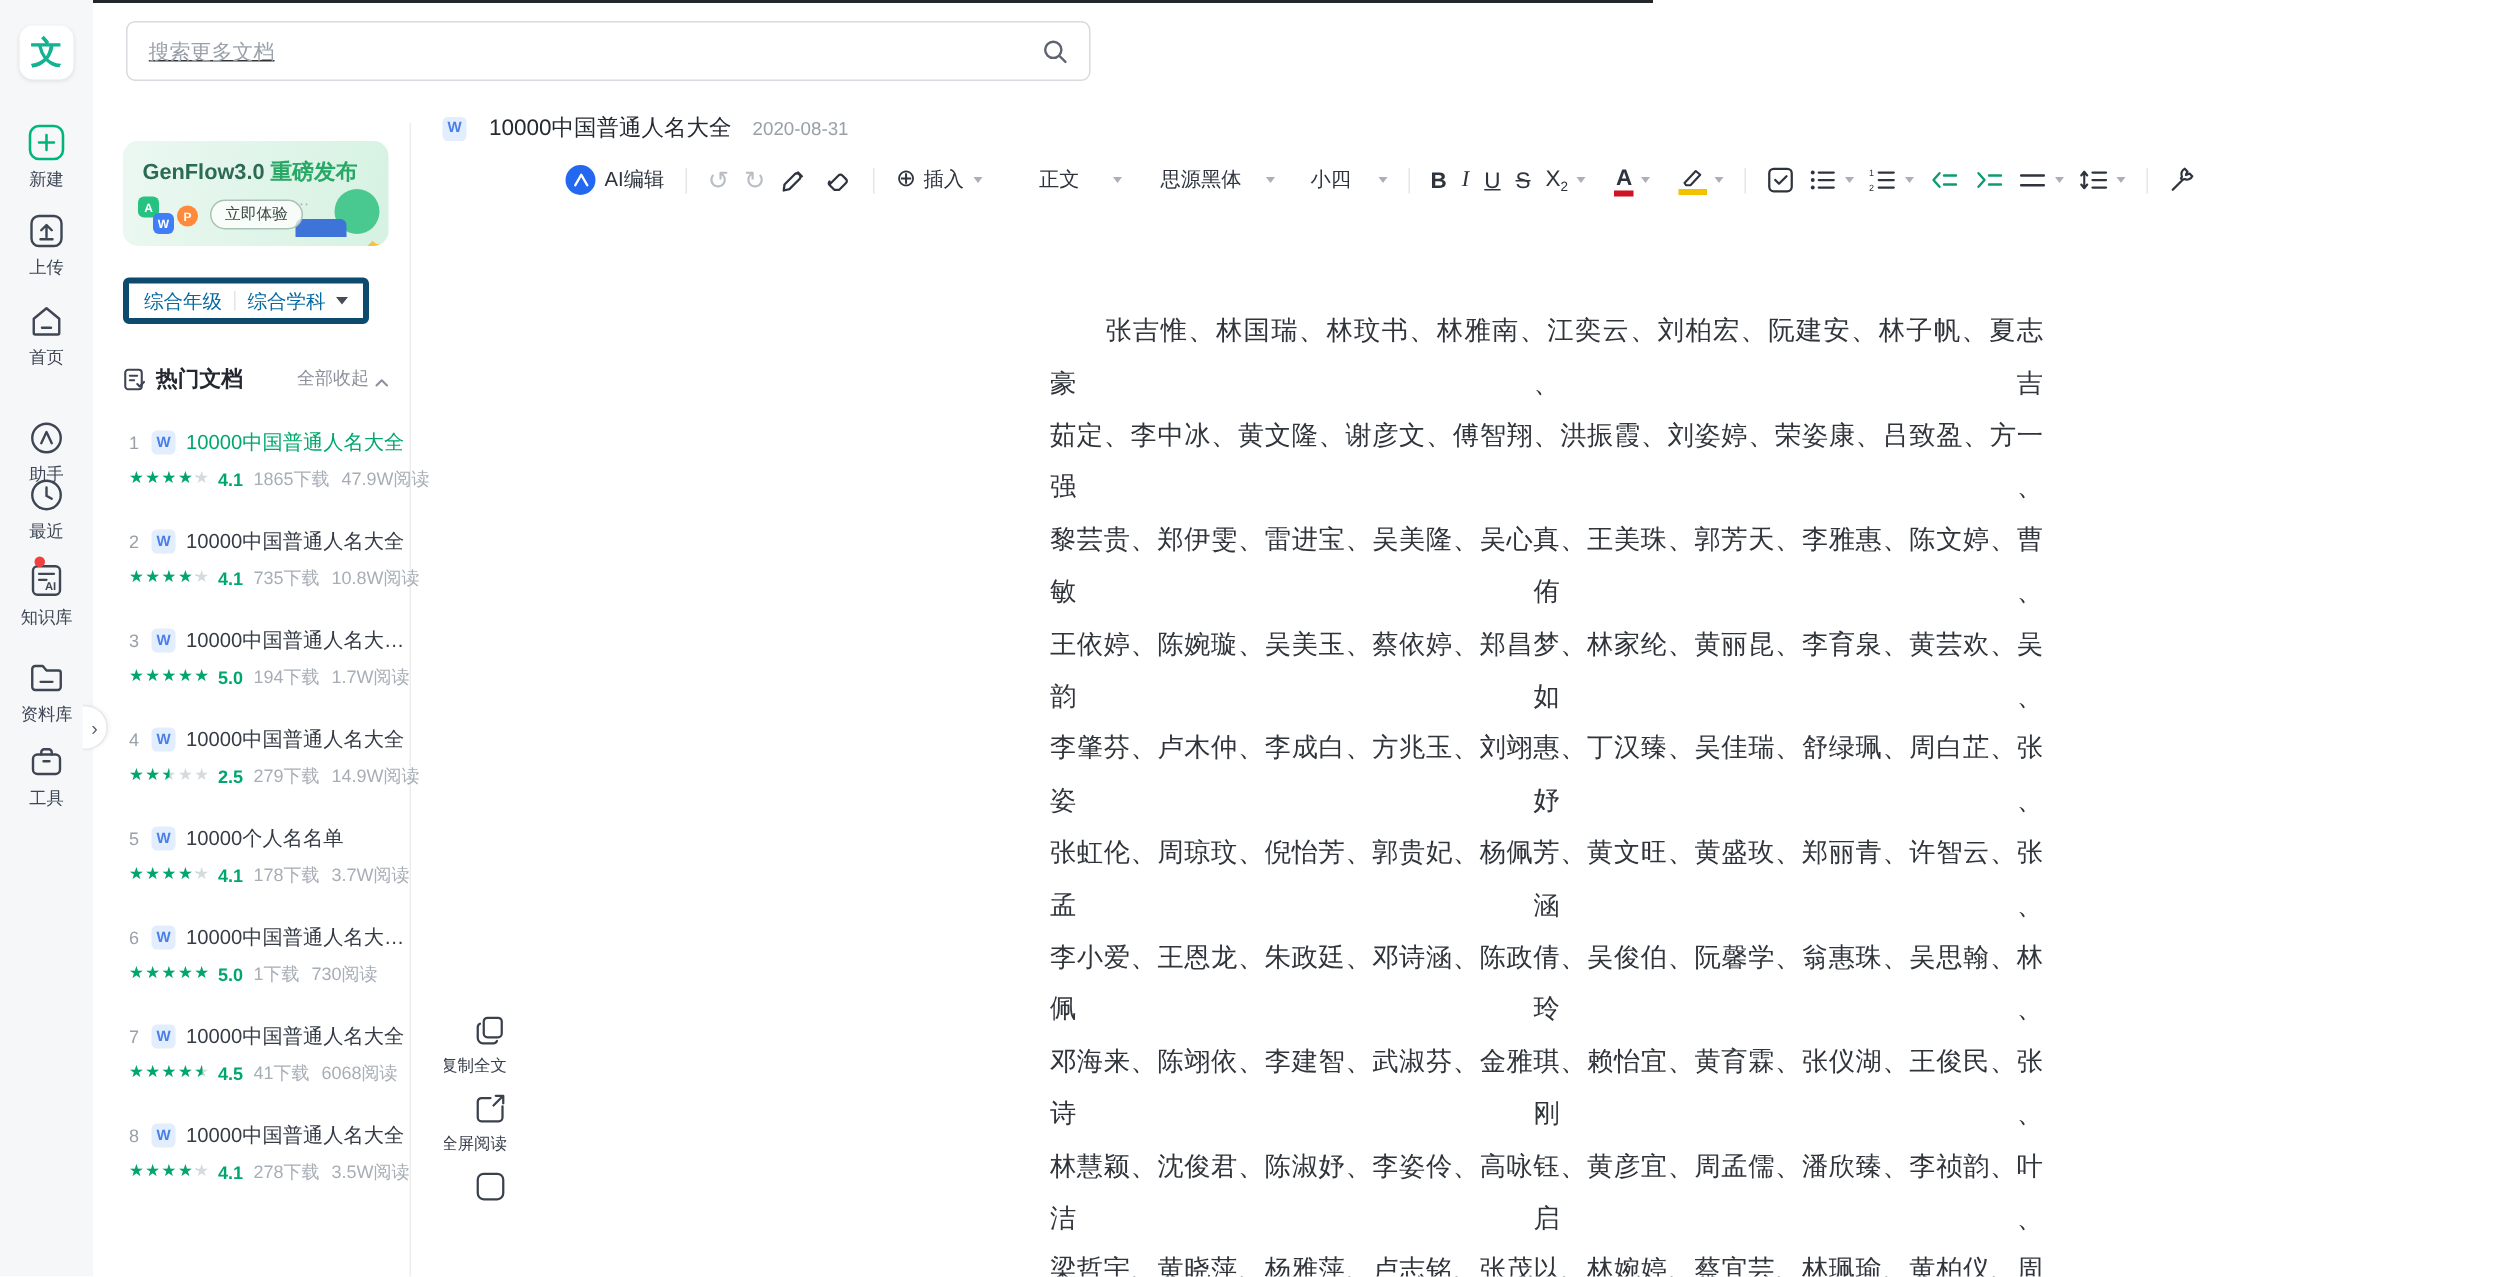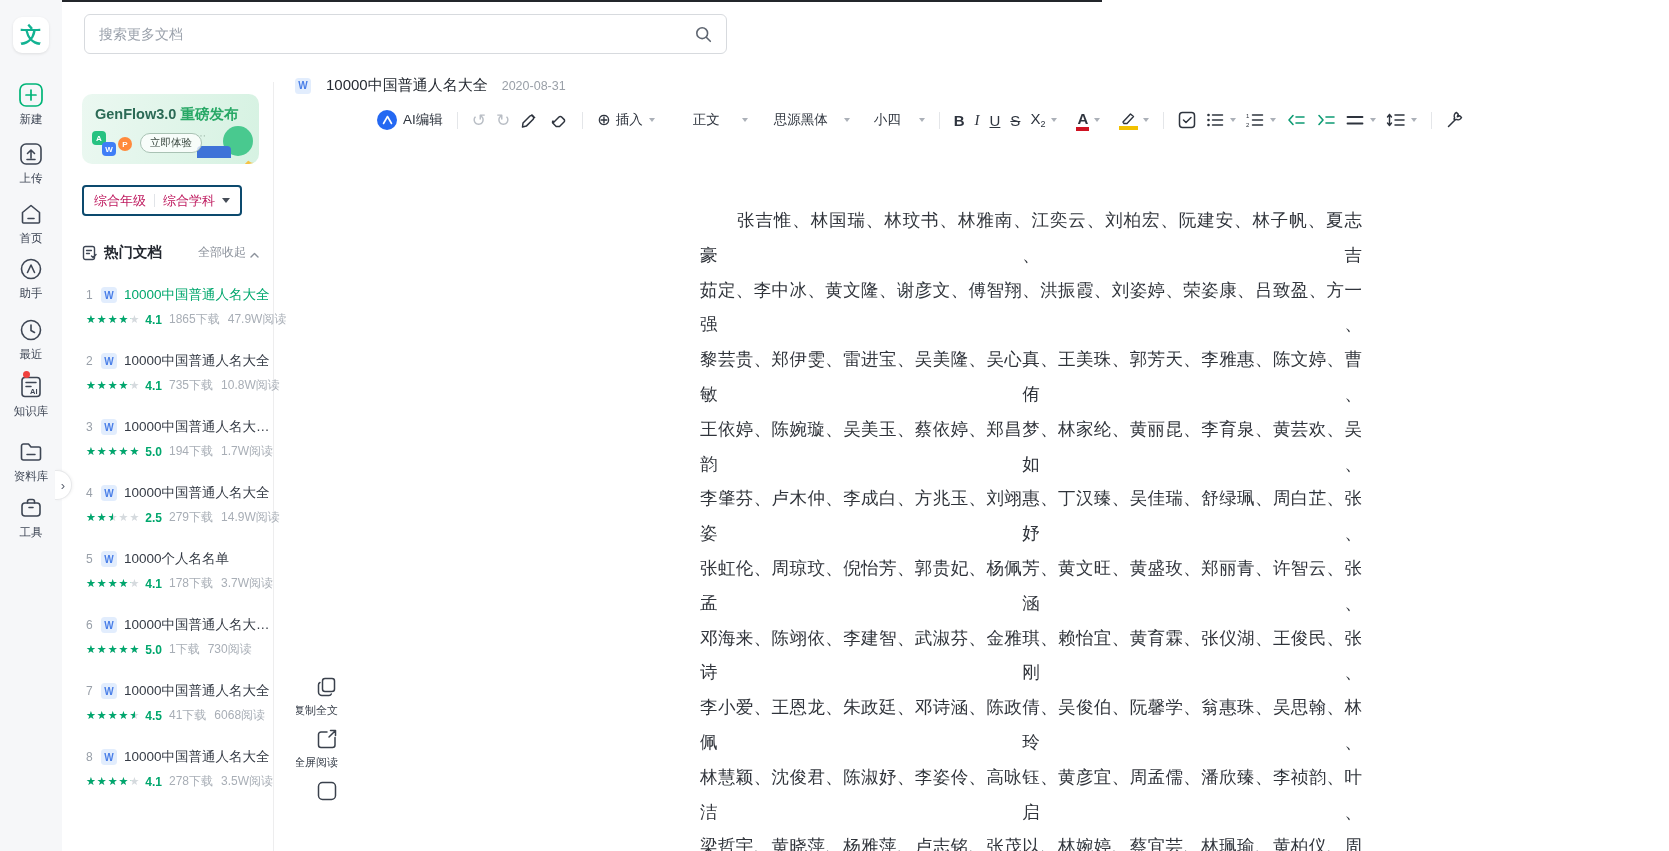--- a/index.html
+++ b/index.html
@@ -22,21 +22,21 @@
   .red-dot { position:absolute; top:-3px; right:14px; width:7px; height:7px;
              border-radius:50%; background:#f0413e; }
   .handle { position:absolute; left:55px; top:470px; width:17px; height:30px; background:#fff;
             border:1px solid #e7e8ea; border-left:none; border-radius:0 15px 15px 0;
             display:flex; align-items:center; justify-content:center; font-size:13px;
             color:#5c6370; cursor:pointer; box-shadow:1px 0 3px rgba(0,0,0,.05); z-index:5; }
 
   
   .search { position:absolute; left:84px; top:14px; width:643px; height:40px; background:#fff;
             border:1px solid #d7dade; border-radius:6px; display:flex; align-items:center;
-            padding:0 14px; }
+            padding:0 14px;text-decoration:underline; }
   .search input { flex:1; border:none; outline:none; font-size:14px; color:#333;
                   font-family:"Liberation Sans",sans-serif; background:transparent; }
   .search input::placeholder { color:#9aa1ab; }
 
   
   .panel { position:absolute; left:62px; top:82px; width:212px; height:785px; background:#fff;
            border-right:1px solid #ededee; }
   .banner { position:absolute; left:20px; top:12px; width:177px; height:70px; border-radius:10px;
             background:linear-gradient(100deg,#ebf8f1 0%,#d6f2e2 100%); overflow:hidden; cursor:pointer; }
   .banner-title { position:absolute; left:13px; top:11px; font-size:14.5px; font-weight:bold; white-space:nowrap; }
@@ -48,22 +48,22 @@
               font-size:8px; font-weight:bold; display:flex; align-items:center; justify-content:center; }
   .blob { position:absolute; right:6px; top:32px; width:30px; height:30px; border-radius:50%;
           background:#49c98f; }
   .blob2 { position:absolute; right:28px; top:52px; width:34px; height:12px; border-radius:4px 4px 0 0;
            background:#3e73d8; }
   .arc { position:absolute; right:-8px; top:48px; width:26px; height:26px; border-radius:50%;
          border:5px solid #f6c244; border-left-color:transparent; border-top-color:transparent; }
   .dots { position:absolute; right:52px; top:36px; font-size:10px; color:#9db8aa; letter-spacing:1px; }
 
   .filter { position:absolute; left:20px; top:103px; height:31px; padding:0 10px;
-            border:2px solid #0c4a6e; border-radius:4px; display:inline-flex; align-items:center;
-            font-size:13px; color:#be185d; cursor:pointer; background:#fff; }
+            border:4px solid #0c4a6e; border-radius:4px; display:inline-flex; align-items:center;
+            font-size:13px; color:#0369a1; cursor:pointer; background:#fff; }
   .filter .vsep { width:1px; height:13px; background:#e1e4e8; margin:0 8px; }
   .caret-dn { width:0; height:0; border-left:4px solid transparent; border-right:4px solid transparent;
               border-top:5px solid #454c57; margin-left:7px; }
 
   .hot-header { position:absolute; left:20px; top:161px; width:178px; display:flex; align-items:center; }
   .hot-title { font-size:14.5px; font-weight:bold; color:#23272f; margin-left:6px; }
   .collapse { margin-left:auto; display:flex; align-items:flex-end; font-size:12px; color:#8b919b; cursor:pointer; }
 
   .doc-list { position:absolute; left:0; top:196px; width:211px; }
   .doc-item { position:relative; height:66px; padding:8px 0 0 24px; cursor:pointer; }
@@ -147,21 +147,21 @@
   <div class="rail-item" style="top:201px">
     <span>
       <svg width="26" height="26" viewBox="0 0 26 26">
           <path d="M4.5 11.5 13 4.5l8.5 7V21a1 1 0 0 1-1 1h-15a1 1 0 0 1-1-1z" fill="none" stroke="#3e4654" stroke-width="1.6" stroke-linejoin="round"></path>
           <path d="M10 17.5h6" stroke="#3e4654" stroke-width="1.6" stroke-linecap="round"></path>
         </svg>
     </span>
     <span class="rail-label">首页</span>
   </div>
 
-  <div class="rail-item" style="top:256px">
+  <div class="rail-item" style="top:279px">
     <span>
       <svg width="26" height="26" viewBox="0 0 26 26">
           <circle cx="13" cy="13" r="9.5" fill="none" stroke="#3e4654" stroke-width="1.6"></circle>
           <path d="M9.5 16.5 13 9l3.5 7.5" fill="none" stroke="#3e4654" stroke-width="1.6" stroke-linecap="round" stroke-linejoin="round"></path>
         </svg>
     </span>
     <span class="rail-label">助手</span>
   </div>
 
   <div class="rail-item" style="top:317px">
@@ -505,22 +505,22 @@
   </div>
 </div>
 
 <div class="doc-lines" id="doc-lines">
     <div class="doc-line indent">张吉惟、林国瑞、林玟书、林雅南、江奕云、刘柏宏、阮建安、林子帆、夏志豪、吉</div>
     <div class="doc-line">茹定、李中冰、黄文隆、谢彦文、傅智翔、洪振霞、刘姿婷、荣姿康、吕致盈、方一强、</div>
     <div class="doc-line">黎芸贵、郑伊雯、雷进宝、吴美隆、吴心真、王美珠、郭芳天、李雅惠、陈文婷、曹敏侑、</div>
     <div class="doc-line">王依婷、陈婉璇、吴美玉、蔡依婷、郑昌梦、林家纶、黄丽昆、李育泉、黄芸欢、吴韵如、</div>
     <div class="doc-line">李肇芬、卢木仲、李成白、方兆玉、刘翊惠、丁汉臻、吴佳瑞、舒绿珮、周白芷、张姿妤、</div>
     <div class="doc-line">张虹伦、周琼玟、倪怡芳、郭贵妃、杨佩芳、黄文旺、黄盛玫、郑丽青、许智云、张孟涵、</div>
+    <div class="doc-line">李小爱、王恩龙、朱政廷、邓诗涵、陈政倩、吴俊伯、阮馨学、翁惠珠、吴思翰、林佩玲、</div>
     <div class="doc-line">邓海来、陈翊依、李建智、武淑芬、金雅琪、赖怡宜、黄育霖、张仪湖、王俊民、张诗刚、</div>
-    <div class="doc-line">李小爱、王恩龙、朱政廷、邓诗涵、陈政倩、吴俊伯、阮馨学、翁惠珠、吴思翰、林佩玲、</div>
     <div class="doc-line">林慧颖、沈俊君、陈淑妤、李姿伶、高咏钰、黄彦宜、周孟儒、潘欣臻、李祯韵、叶洁启、</div>
     <div class="doc-line">梁哲宇、黄晓萍、杨雅萍、卢志铭、张茂以、林婉婷、蔡宜芸、林珮瑜、黄柏仪、周逸珮、</div>
   </div>
 
 <div class="fabs">
   <div class="fab">
     <svg width="22" height="22" viewBox="0 0 22 22">
         <rect x="6.5" y="2.5" width="12" height="13" rx="2.5" fill="none" stroke="#3a414c" stroke-width="1.5"></rect>
         <path d="M4 6.5A2.5 2.5 0 0 0 2.5 9v7A3.5 3.5 0 0 0 6 19.5h7a2.5 2.5 0 0 0 2.3-1.5" fill="none" stroke="#3a414c" stroke-width="1.5" stroke-linecap="round"></path>
       </svg>

